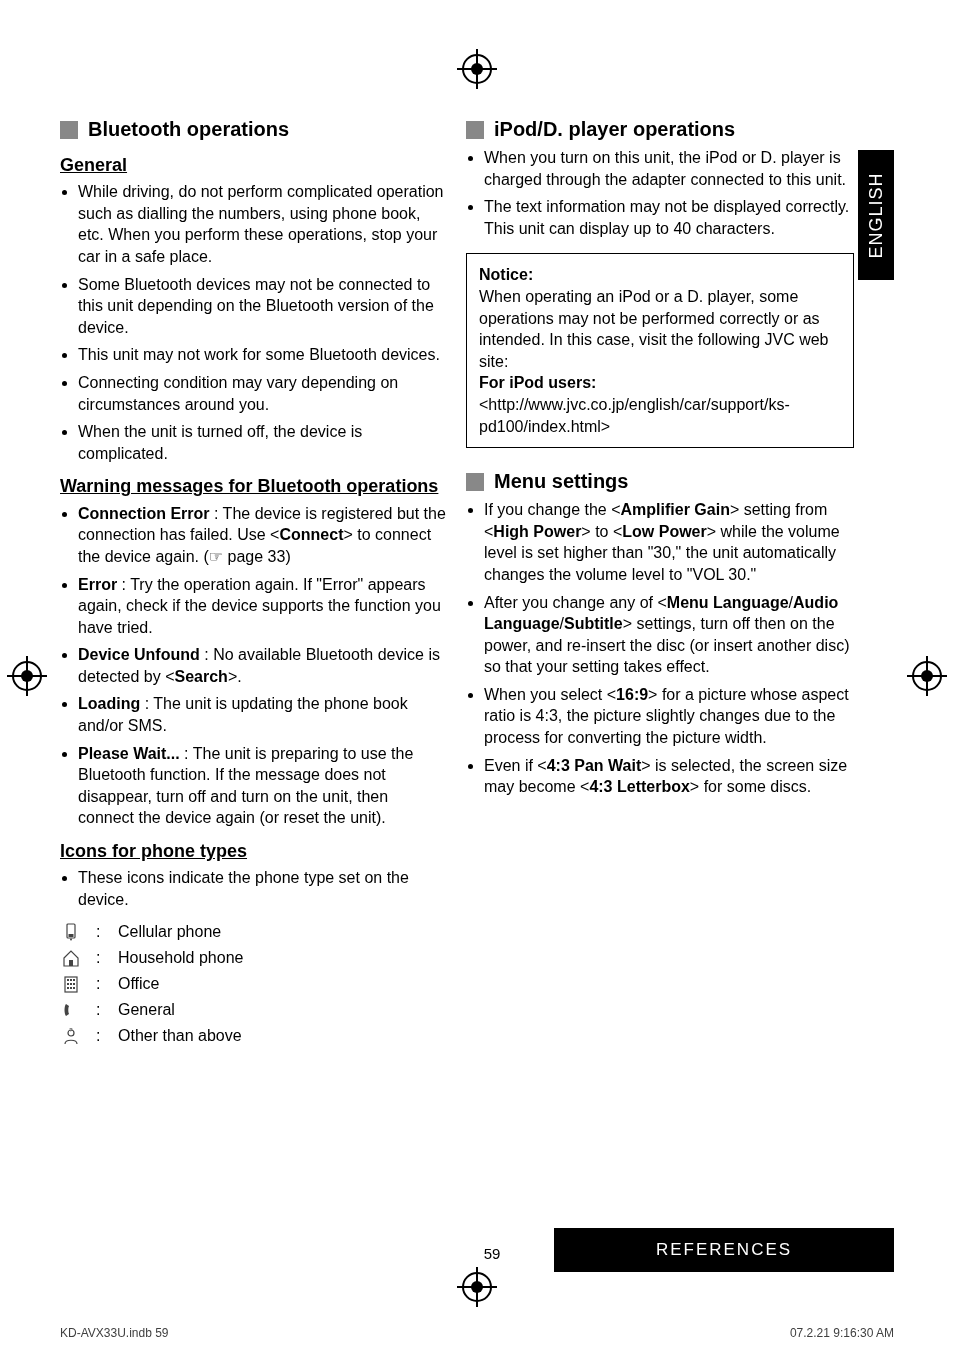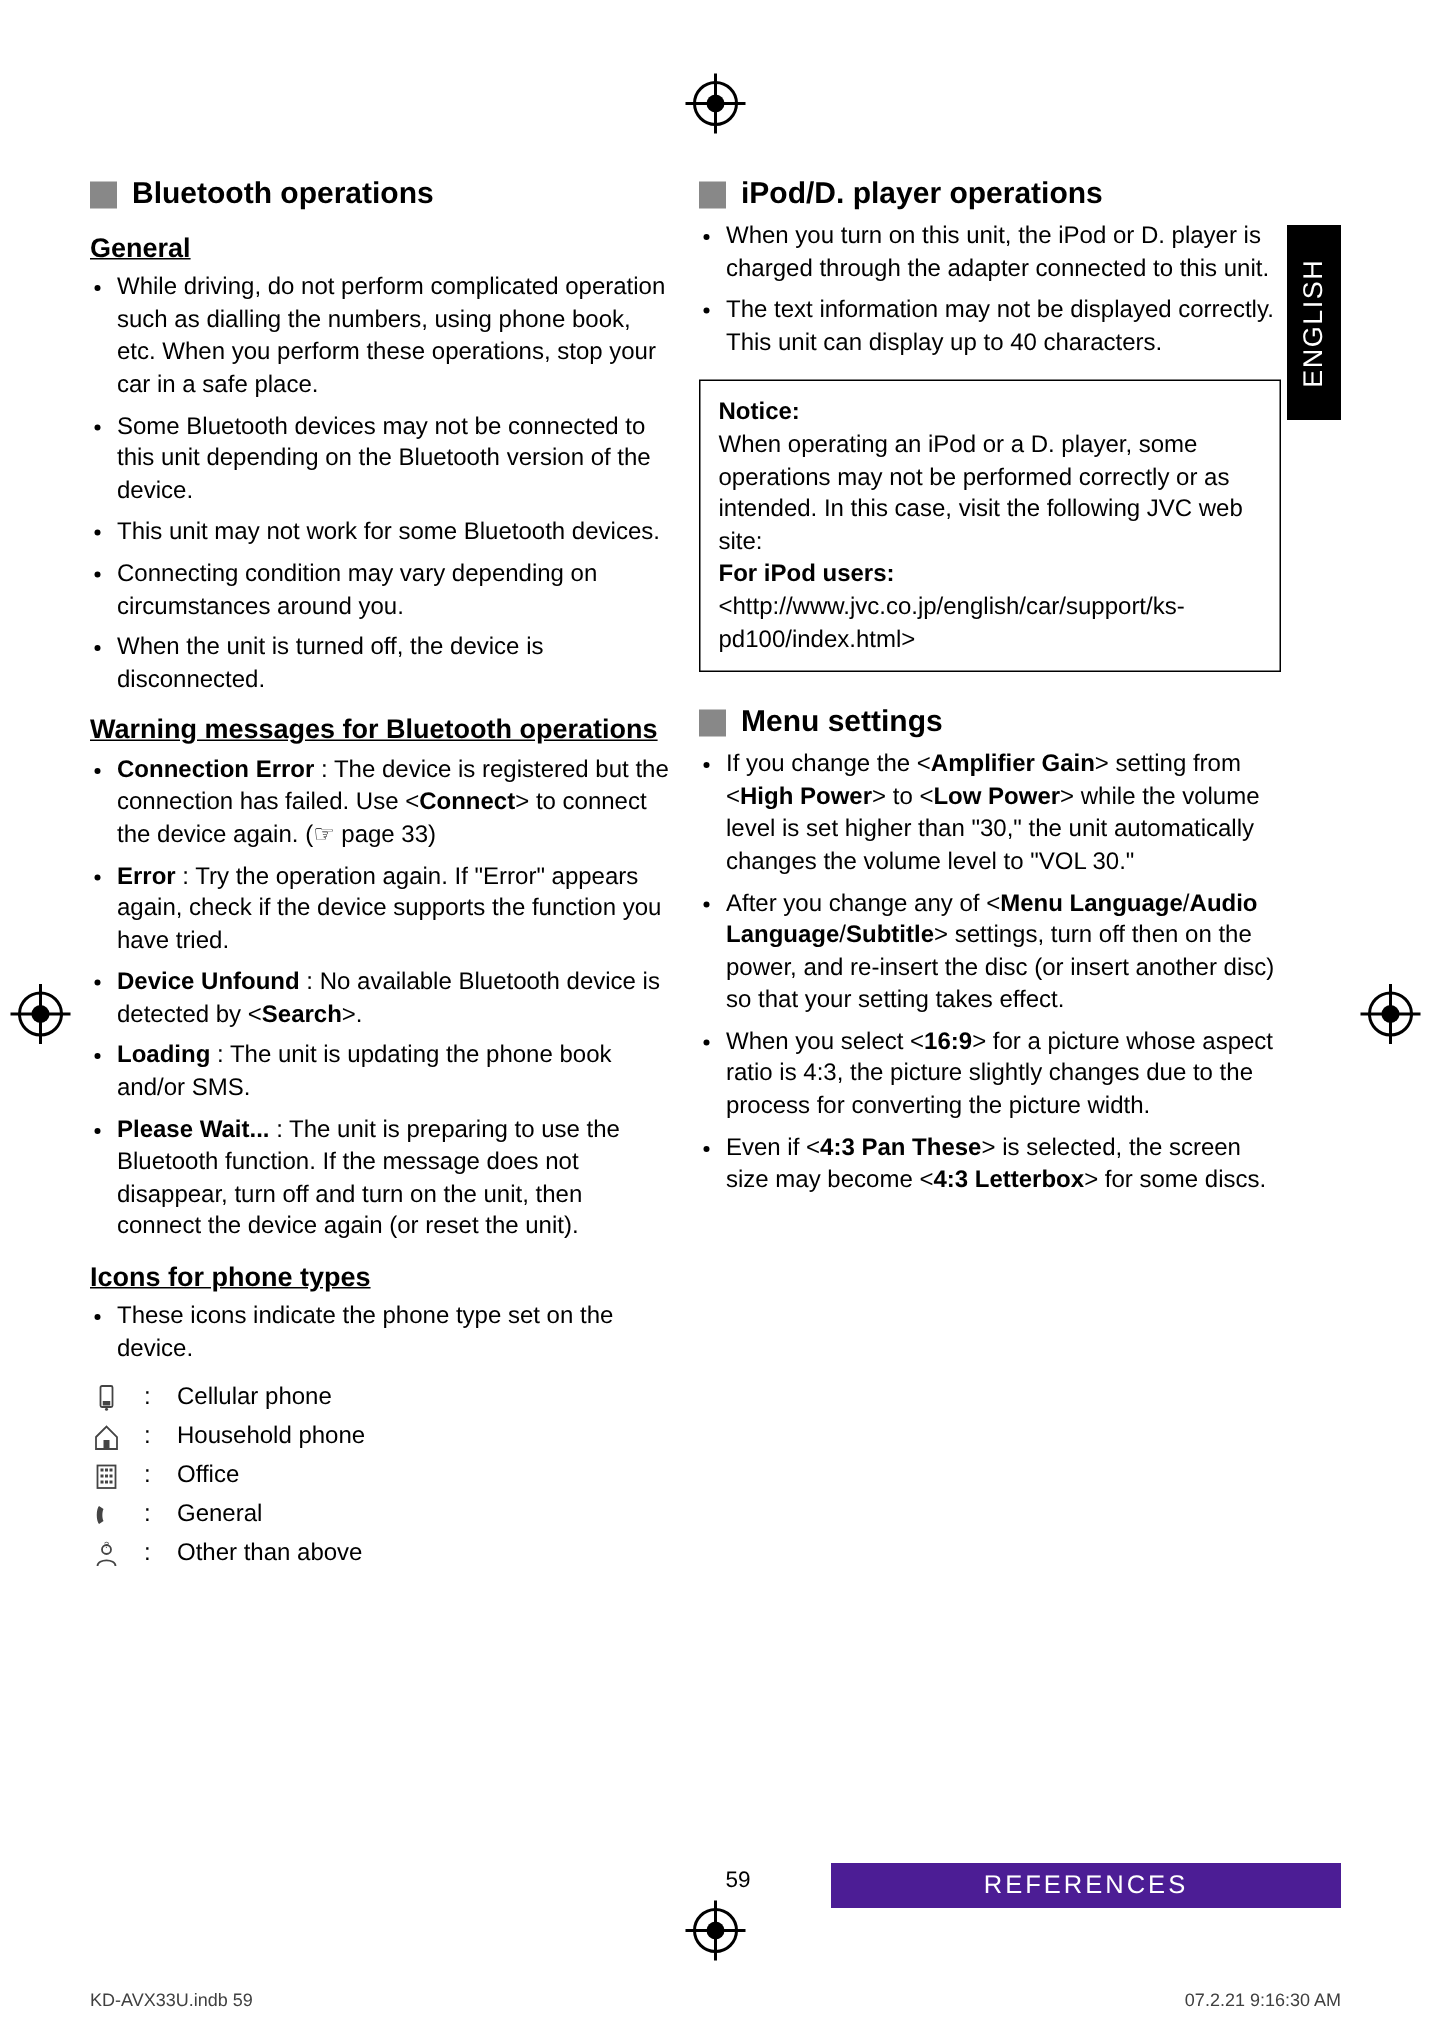--- a/index.html
+++ b/index.html
@@ -81,22 +81,22 @@
   .icons-table .irow { display:flex; align-items:center; gap:14px; margin:4px 0; font-size:16px; }
   .icon-cell { width:22px; height:22px; display:flex; align-items:center; justify-content:center; }
   .icon-cell svg { width:20px; height:20px; }
   .colon { width:8px; }
   .page-number { text-align:center; font-size:15px; position:absolute; bottom:90px; left:0; right:0;margin-left:30px; }
   .footer-bar {
     position:absolute;
     right:60px;
     bottom:80px;
     width:340px;
-    height:30px;
-    background:#4c1d95;
+    height:44px;
+    background:#000000;
     color:#fff;
     display:flex;
     align-items:center;
     justify-content:center;
     font-size:17px;
     letter-spacing:2px;
   }
   .print-meta {
     position:absolute;
     bottom:12px;
@@ -140,21 +140,21 @@
         <span class="sq"></span>
         <span class="sec-title">Bluetooth operations</span>
       </div>
 
       <div class="sub-title">General</div>
       <ul>
         <li>While driving, do not perform complicated operation such as dialling the numbers, using phone book, etc. When you perform these operations, stop your car in a safe place.</li>
         <li>Some Bluetooth devices may not be connected to this unit depending on the Bluetooth version of the device.</li>
         <li>This unit may not work for some Bluetooth devices.</li>
         <li>Connecting condition may vary depending on circumstances around you.</li>
-        <li>When the unit is turned off, the device is disconnected.</li>
+        <li>When the unit is turned off, the device is complicated.</li>
       </ul>
 
       <div class="sub-title">Warning messages for Bluetooth operations</div>
       <ul>
         <li><span class="b">Connection Error</span><span> : The device is registered but the connection has failed. Use &lt;</span><span class="b">Connect</span><span>&gt; to connect the device again. (☞ page 33)</span></li>
         <li><span class="b">Error</span><span> : Try the operation again. If "Error" appears again, check if the device supports the function you have tried.</span></li>
         <li><span class="b">Device Unfound</span><span> : No available Bluetooth device is detected by &lt;</span><span class="b">Search</span><span>&gt;.</span></li>
         <li><span class="b">Loading</span><span> : The unit is updating the phone book and/or SMS.</span></li>
         <li><span class="b">Please Wait...</span><span> : The unit is preparing to use the Bluetooth function. If the message does not disappear, turn off and turn on the unit, then connect the device again (or reset the unit).</span></li>
       </ul>
@@ -243,21 +243,21 @@
       </div>
 
       <div class="section-row" style="margin-top:20px;">
         <span class="sq"></span>
         <span class="sec-title">Menu settings</span>
       </div>
       <ul>
         <li><span>If you change the &lt;</span><span class="b">Amplifier Gain</span><span>&gt; setting from &lt;</span><span class="b">High Power</span><span>&gt; to &lt;</span><span class="b">Low Power</span><span>&gt; while the volume level is set higher than "30," the unit automatically changes the volume level to "VOL 30."</span></li>
         <li><span>After you change any of &lt;</span><span class="b">Menu Language</span><span>/</span><span class="b">Audio Language</span><span>/</span><span class="b">Subtitle</span><span>&gt; settings, turn off then on the power, and re-insert the disc (or insert another disc) so that your setting takes effect.</span></li>
         <li><span>When you select &lt;</span><span class="b">16:9</span><span>&gt; for a picture whose aspect ratio is 4:3, the picture slightly changes due to the process for converting the picture width.</span></li>
-        <li><span>Even if &lt;</span><span class="b">4:3 Pan These</span><span>&gt; is selected, the screen size may become &lt;</span><span class="b">4:3 Letterbox</span><span>&gt; for some discs.</span></li>
+        <li><span>Even if &lt;</span><span class="b">4:3 Pan Wait</span><span>&gt; is selected, the screen size may become &lt;</span><span class="b">4:3 Letterbox</span><span>&gt; for some discs.</span></li>
       </ul>
     </div>
   </div>
 </div>
 
 <div class="page-number">59</div>
 <div class="footer-bar">REFERENCES</div>
 
 <div class="print-meta">
   <span>KD-AVX33U.indb   59</span>

